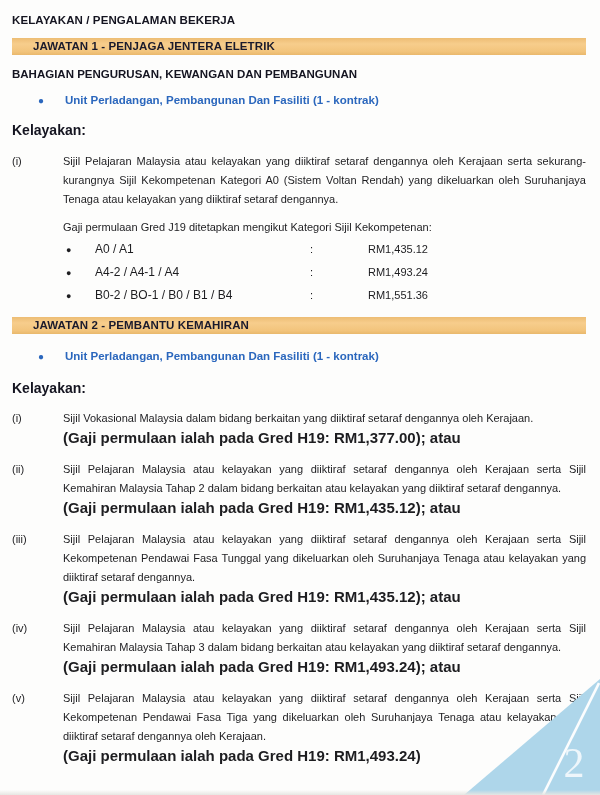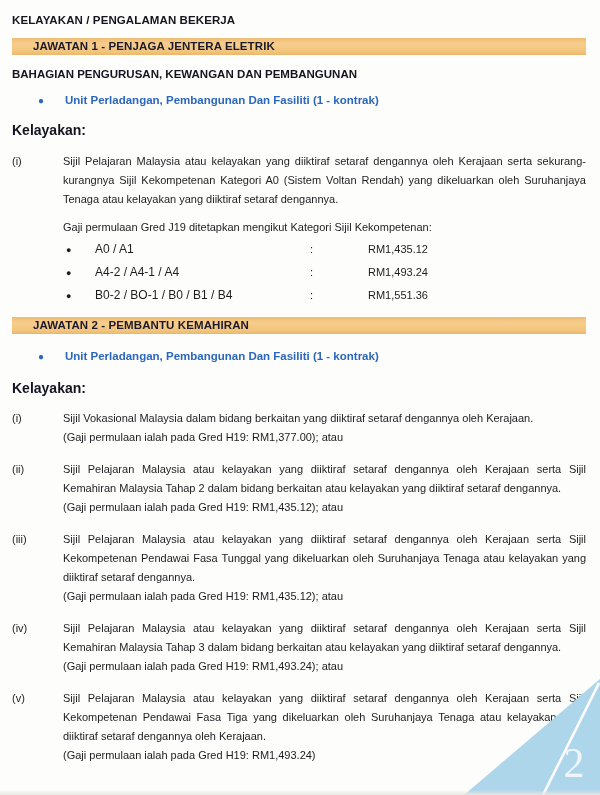--- a/index.html
+++ b/index.html
@@ -26,21 +26,21 @@
   .unit-row { margin-top:14px; display:flex; align-items:baseline; padding-left:26px; }
   .unit-bullet { width:27px; color:#2b67bd; font-size:10px; }
   .unit-text { color:#2b67bd; font-weight:bold; font-size:11.5px;text-align:center; }
 
   .kelayakan { margin-top:16px; font-size:14px; font-weight:bold; color:#141420; }
 
   .item-row { display:flex; margin-top:14px; }
   .item-num { width:51px; flex:0 0 51px; font-size:11px; line-height:19px; }
   .item-body { flex:1; }
   .item-text { font-size:11px; line-height:19px; text-align:justify; }
-  .gaji-line { font-size:11px; line-height:19px; }
+  .gaji-line { font-size:15px; line-height:19px;font-weight:bold; }
 
   .gaji-intro { margin:12px 0 2px 51px; font-size:11px; }
 
   .salary-row { display:flex; margin-left:51px; margin-top:9px; align-items:baseline; }
   .salary-bullet { width:29px; padding-left:3px; font-size:9px; }
   .salary-cat { width:215px; font-size:12px; }
   .salary-colon { width:58px; font-size:11px; }
   .salary-amount { font-size:11px; }
 
   .j2-items .item-row { margin-top:13px; }

